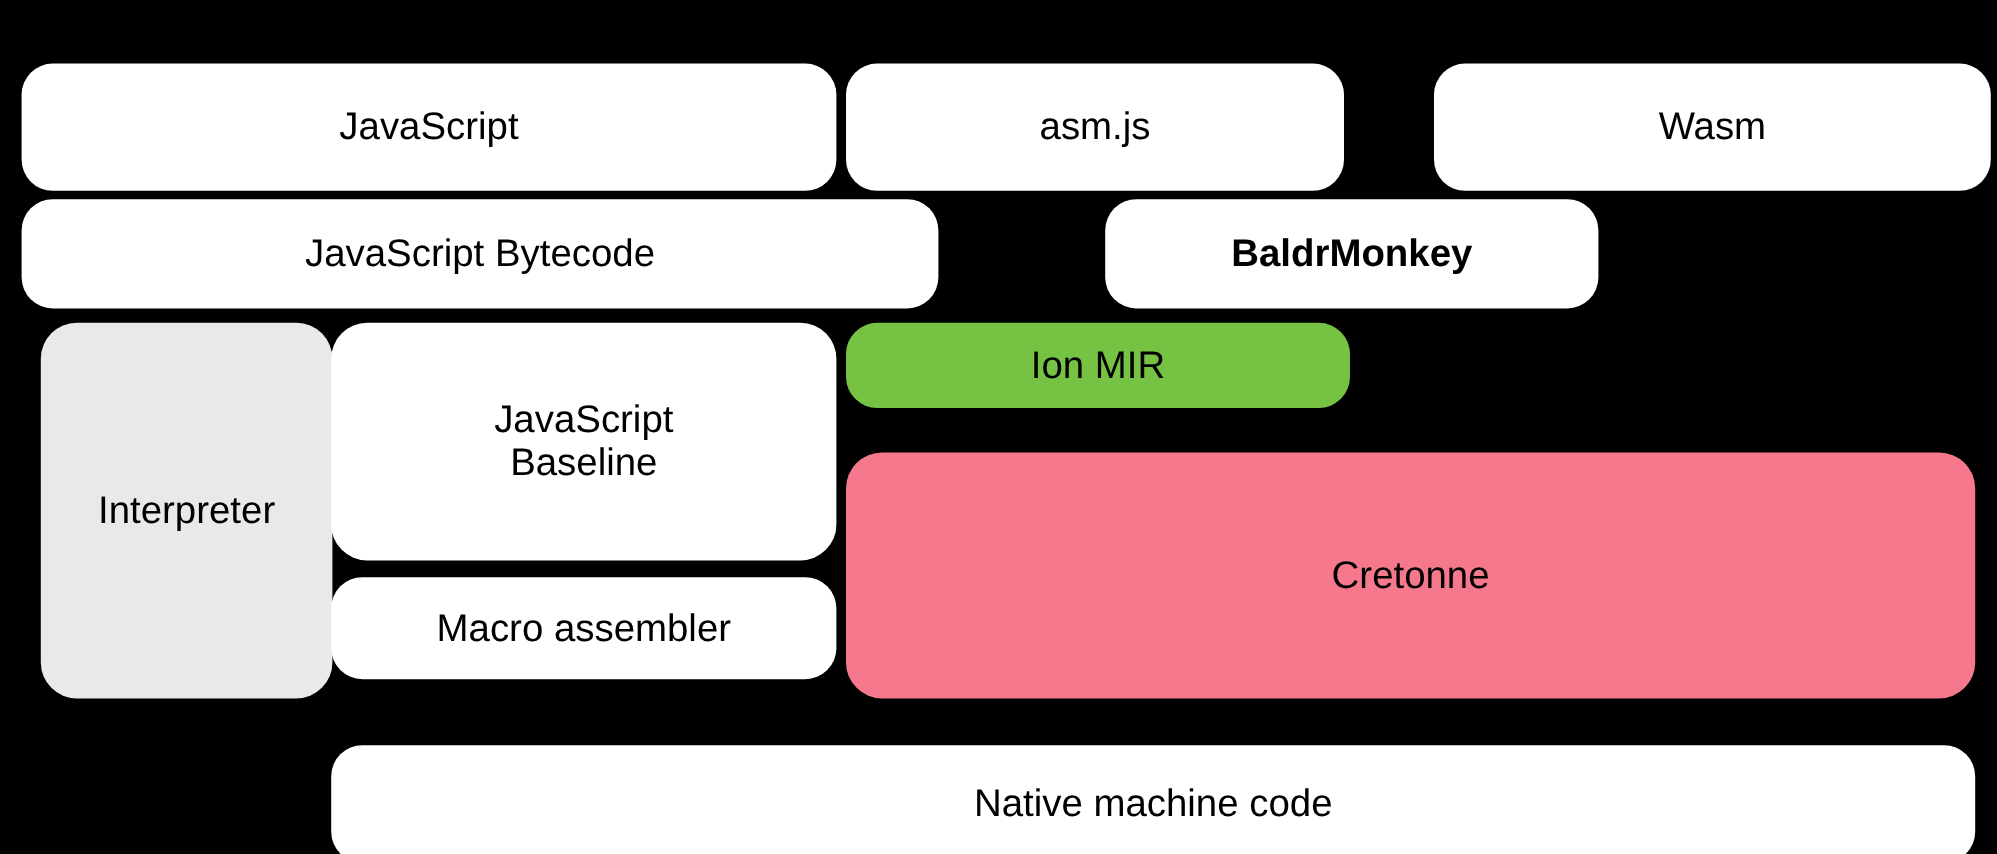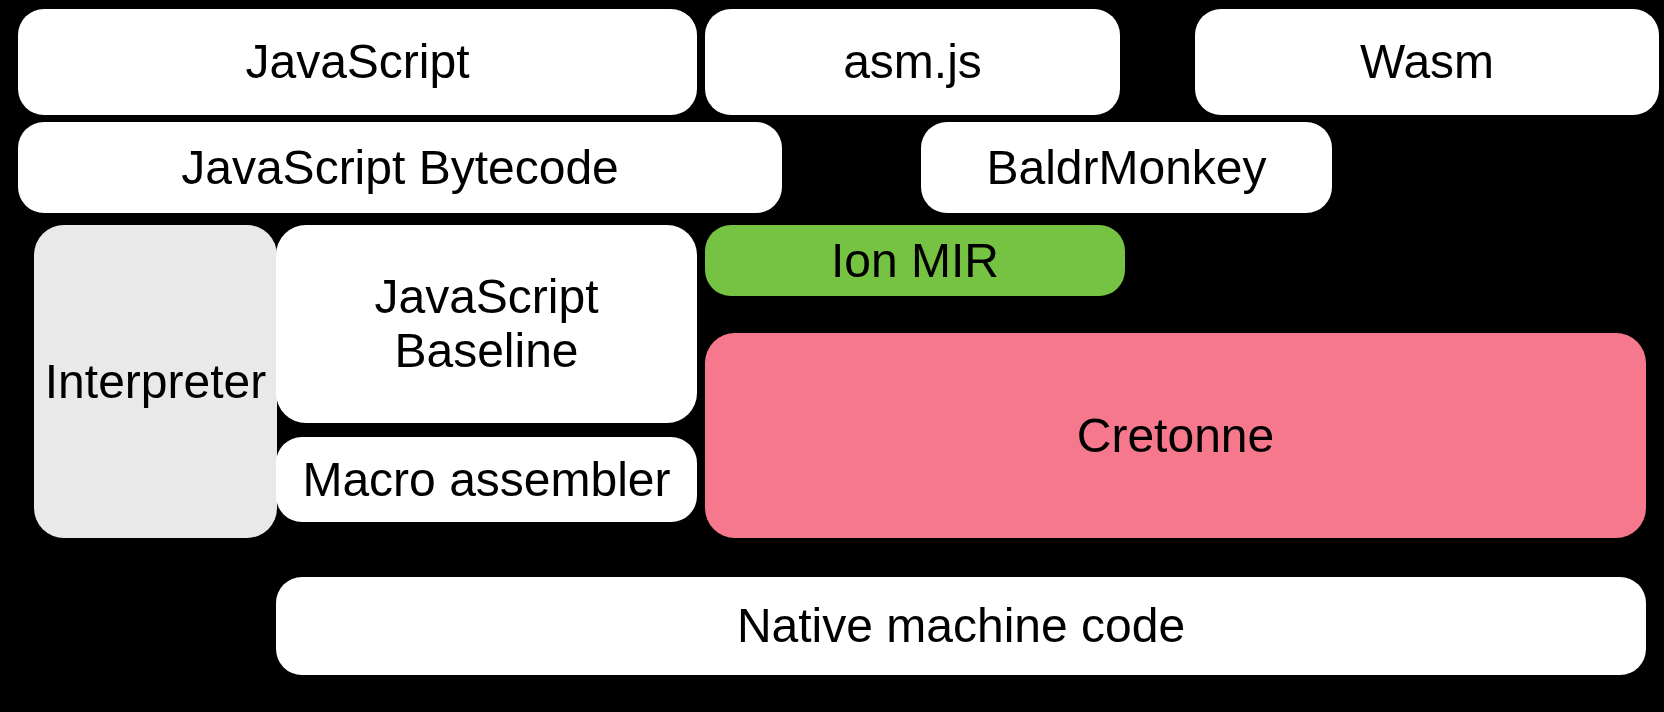--- a/index.html
+++ b/index.html
@@ -20,46 +20,47 @@
     position: absolute;
     box-sizing: border-box;
     display: flex;
     align-items: center;
     justify-content: center;
     text-align: center;
     border-radius: 26px;
     background: #ffffff;
     color: #000000;
     font-family: "Liberation Sans", sans-serif;
-    font-size: 48px;
+    font-size: 32px;
     font-weight: 400;
     line-height: 1.12;
     letter-spacing: 0px;
     white-space: pre-line;
     user-select: none;
+    margin-top: 44px;
   }
   .node.gray   { background: #e9e9e9; }
   .node.green  { background: #76c343; }
   .node.pink   { background: #f5788c; }
   .node.tall   { border-radius: 30px; }
 </style>
 </head>
 <body>
 
 <div id="stage">
 
   <div class="node" style="left:18px; top:9px; width:679px; height:106px;">JavaScript</div>
 
   <div class="node" style="left:705px; top:9px; width:415px; height:106px;">asm.js</div>
 
   <div class="node" style="left:1195px; top:9px; width:464px; height:106px;">Wasm</div>
 
   <div class="node" style="left:18px; top:122px; width:764px; height:91px;">JavaScript Bytecode</div>
 
-  <div class="node" style="left:921px; top:122px; width:411px; height:91px;">BaldrMonkey</div>
+  <div class="node" style="left:921px; top:122px; width:411px; height:91px;font-weight:bold;">BaldrMonkey</div>
 
   <div class="node gray tall" style="left:34px; top:225px; width:243px; height:313px;">Interpreter</div>
 
   <div class="node tall" style="left:276px; top:225px; width:421px; height:198px;">JavaScript
 Baseline</div>
 
   <div class="node" style="left:276px; top:437px; width:421px; height:85px;">Macro assembler</div>
 
   <div class="node green" style="left:705px; top:225px; width:420px; height:71px;">Ion MIR</div>
 

